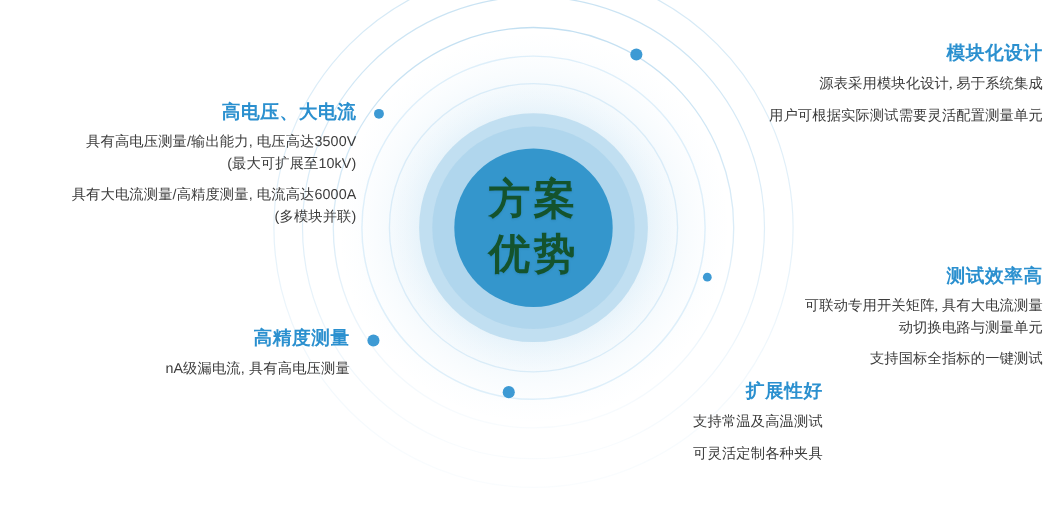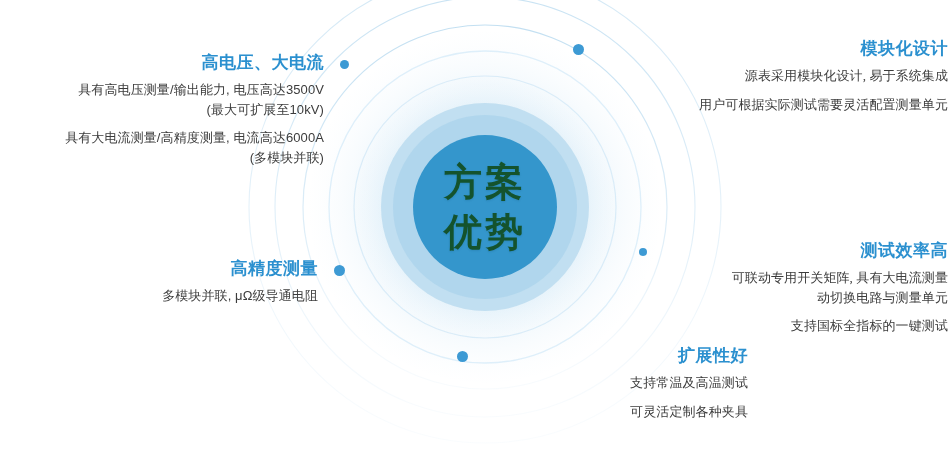--- a/index.html
+++ b/index.html
@@ -81,20 +81,21 @@
     border-radius: 50%;
     background: #3d9ad4;
   }
 
   
   .feature.left {
     text-align: right;
   }
   .feature.left .head {
     padding-right: 0;
+    margin-top: 39px;
   }
 
   
   .feature.right {
     text-align: right;
     font-family: Liberation Serif, serif;
   }
 
   
   #f-hv      { left: 0px;   top: 52px;  width: 324px; }
@@ -162,21 +163,21 @@
       <div class="line">具有高电压测量/输出能力, 电压高达3500V
 (最大可扩展至10kV)</div>
       <div class="line">具有大电流测量/高精度测量, 电流高达6000A
 (多模块并联)</div>
     </div>
   </div>
 
   <div class="feature left" id="f-acc">
     <div class="head">高精度测量<span class="dot"></span></div>
     <div class="body">
-      <div class="line">多模块并联, μΩ级导通电阻</div>
+      <div class="line">nA级漏电流, 具有高电压测量</div>
     </div>
   </div>
 
   <div class="feature right" id="f-mod">
     <div class="head">模块化设计<span class="dot"></span></div>
     <div class="body">
       <div class="line">源表采用模块化设计, 易于系统集成</div>
       <div class="line">用户可根据实际测试需要灵活配置测量单元</div>
     </div>
   </div>

